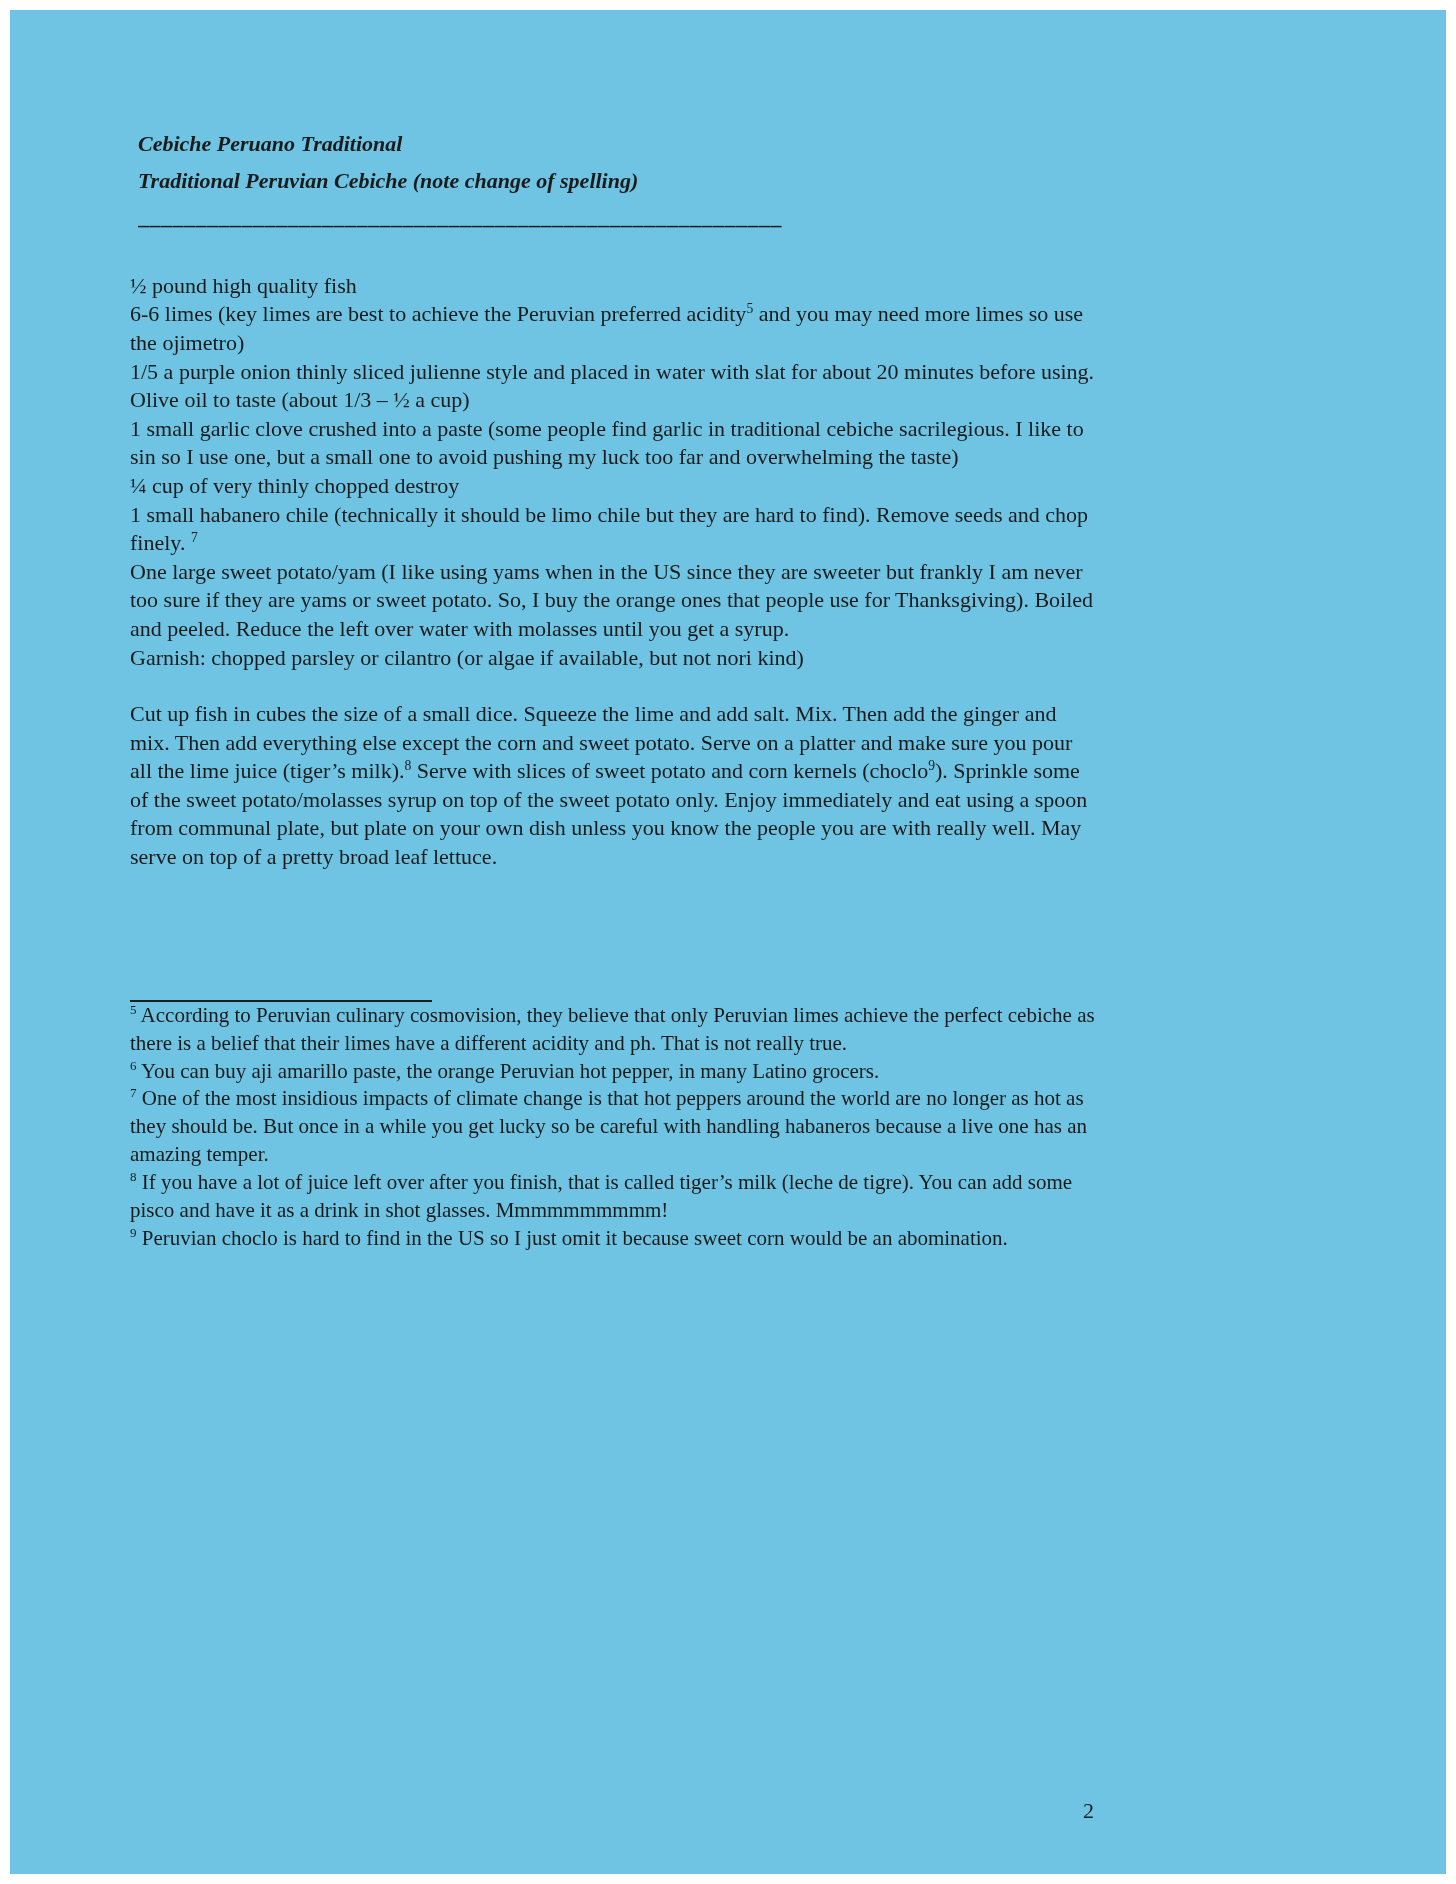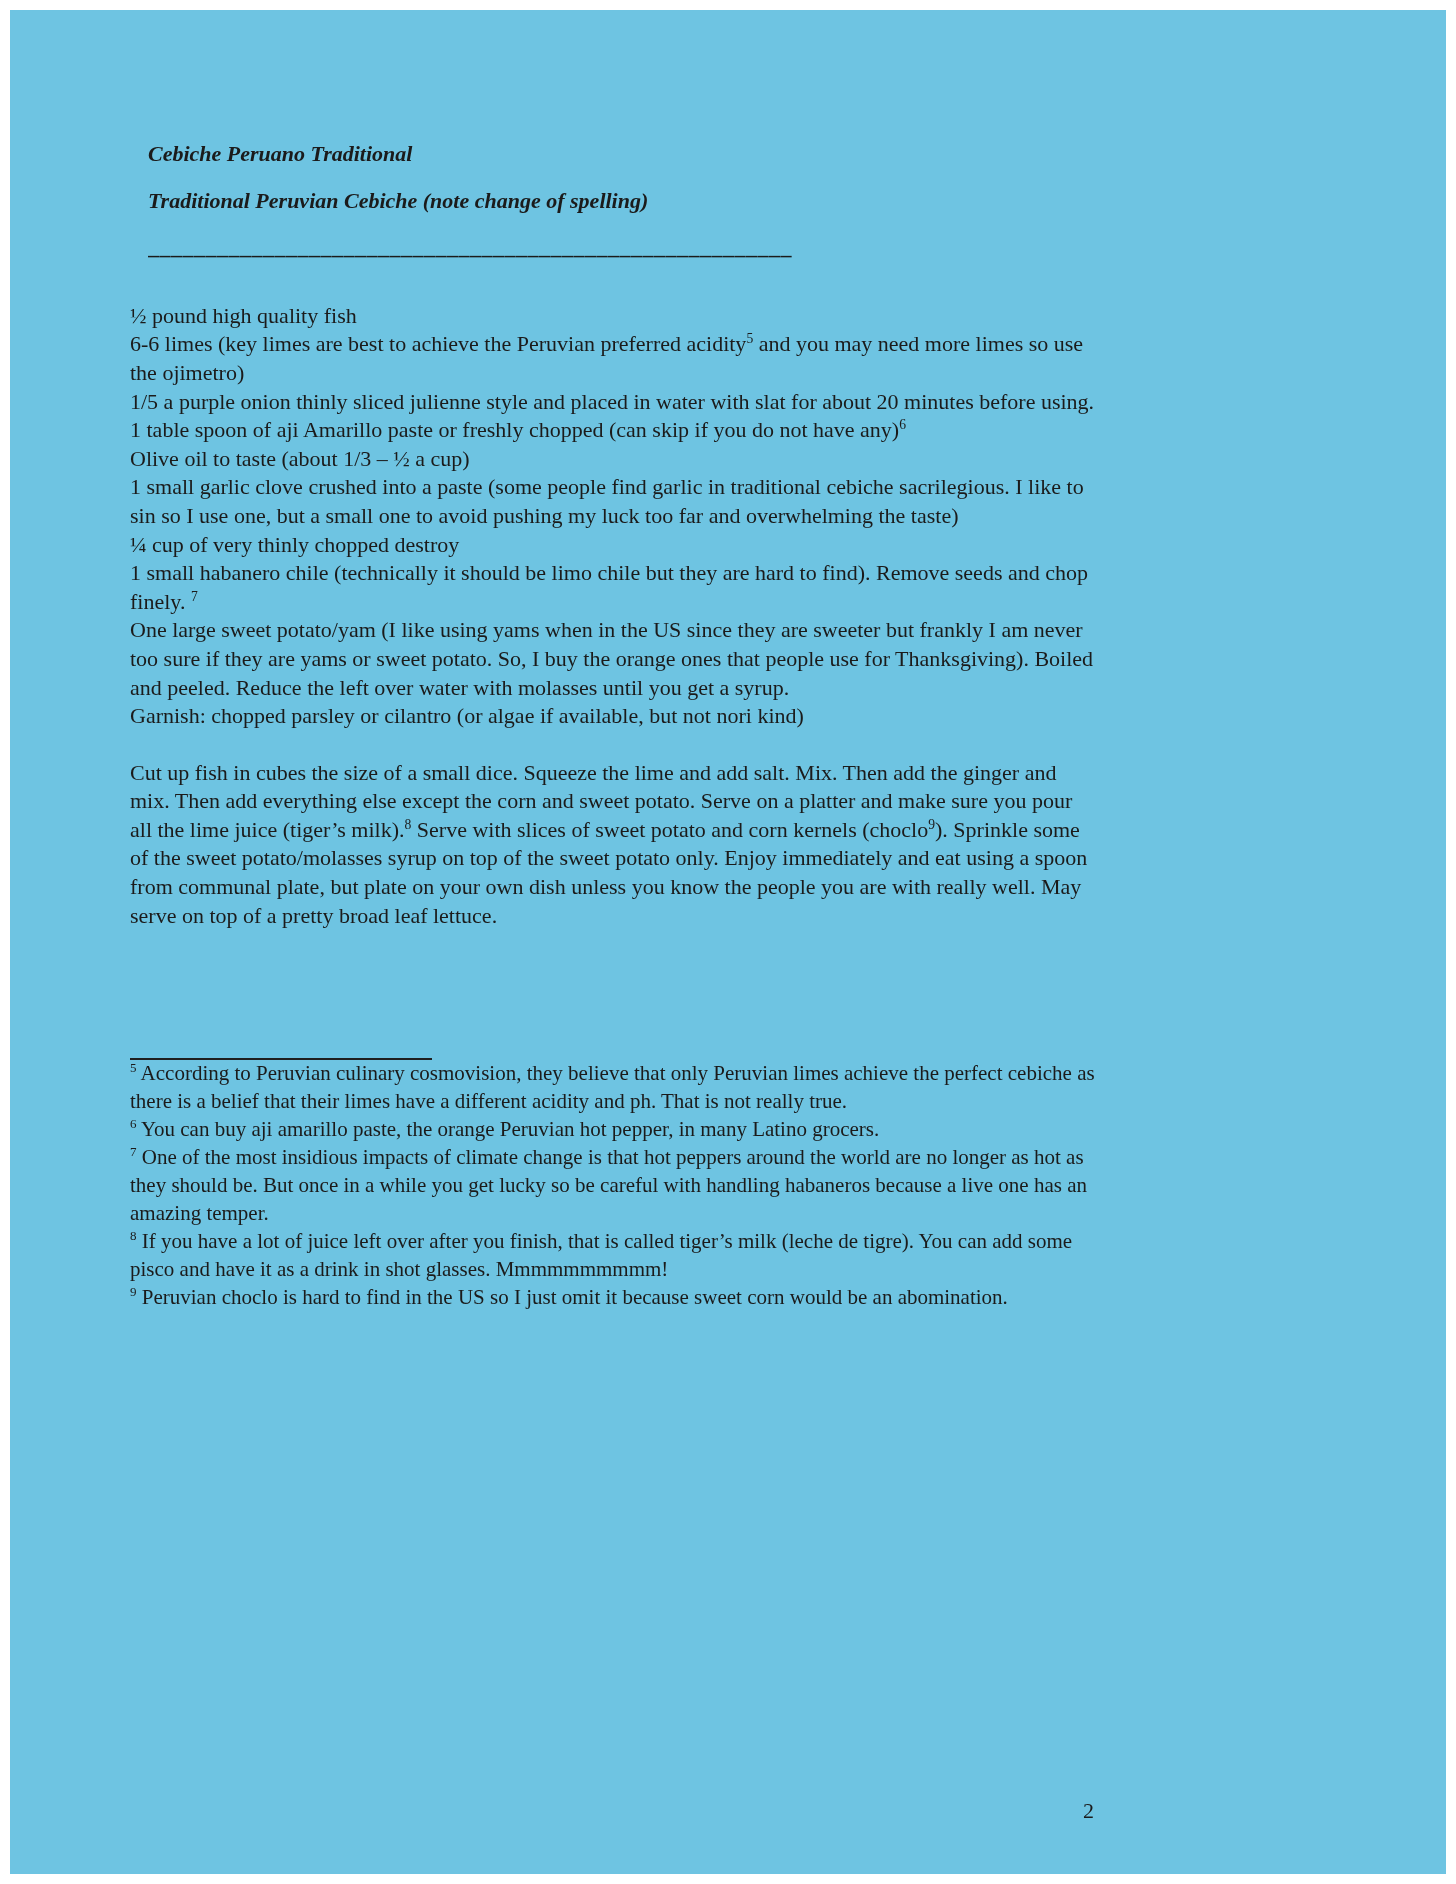--- a/index.html
+++ b/index.html
@@ -25,21 +25,21 @@
   .content {
     position: relative;
     height: 100%;
     box-sizing: border-box;
     padding: 112px 348px 0 120px;
     color: var(--text-color, #1b1b1b);
     font-size: 22px;
     line-height: 1.3;
   }
   .title-block p {
-    margin: 18px;
+    margin: 8px;
     font-weight: bold;
     font-style: italic;
     font-size: 22px;
   }
   .title-block .rule {
     font-style: normal;
     letter-spacing: 0.5px;
     white-space: nowrap;
     overflow: hidden;
   }
@@ -85,21 +85,20 @@
     <div class="title-block">
       <p>Cebiche Peruano Traditional</p>
       <p>Traditional Peruvian Cebiche (note change of spelling)</p>
       <p class="rule">________________________________________________________</p>
     </div>
 
     <div class="ingredients">
         <p><span>½ pound high quality fish</span></p>
         <p><span>6-6 limes (key limes are best to achieve the Peruvian preferred acidity</span><sup>5</sup><span> and you may need more limes so use the </span><span class="it">ojimetro</span><span>)</span></p>
         <p><span>1/5 a purple onion thinly sliced julienne style and placed in water with slat for about 20 minutes before using.</span></p>
-        <p><span>1 table spoon of aji Amarillo paste or freshly chopped (can skip if you do not have any)</span><sup>6</sup></p>
         <p><span>Olive oil to taste (about 1/3 – ½ a cup)</span></p>
         <p><span>1 small garlic clove crushed into a paste (some people find garlic in traditional cebiche sacrilegious. I like to sin so I use one, but a small one to avoid pushing my luck too far and overwhelming the taste)</span></p>
         <p><span>¼ cup of very thinly chopped destroy</span></p>
         <p><span>1 small habanero </span><span class="it">chile</span><span> (technically it should be </span><span class="it">limo chile</span><span> but they are hard to find). Remove seeds and chop finely. </span><sup>7</sup></p>
         <p><span>One large sweet potato/yam (I like using yams when in the US since they are sweeter but frankly I am never too sure if they are yams or sweet potato. So, I buy the orange ones that people use for Thanksgiving). Boiled and peeled. Reduce the left over water with molasses until you get a syrup.</span></p>
         <p><span>Garnish: chopped parsley or cilantro (or algae if available, but not nori kind)</span></p>
       </div>
 
     <p class="instructions"><span>Cut up fish in cubes the size of a small dice. Squeeze the lime and add salt. Mix. Then add the ginger and mix. Then add everything else except the corn and sweet potato. Serve on a platter and make sure you pour all the lime juice (tiger’s milk).</span><sup>8</sup><span> Serve with slices of sweet potato and corn kernels (</span><span class="it">choclo</span><sup>9</sup><span>). Sprinkle some of the sweet potato/molasses syrup on top of the sweet potato only.  Enjoy immediately and eat using a spoon from communal plate, but plate on your own dish unless you know the people you are with really well. May serve on top of a pretty broad leaf lettuce.</span></p>
 

